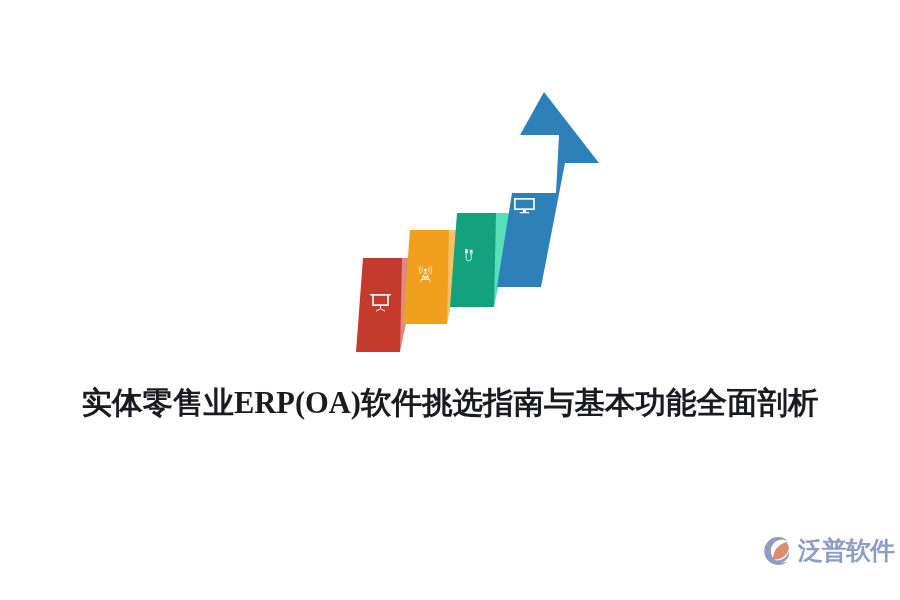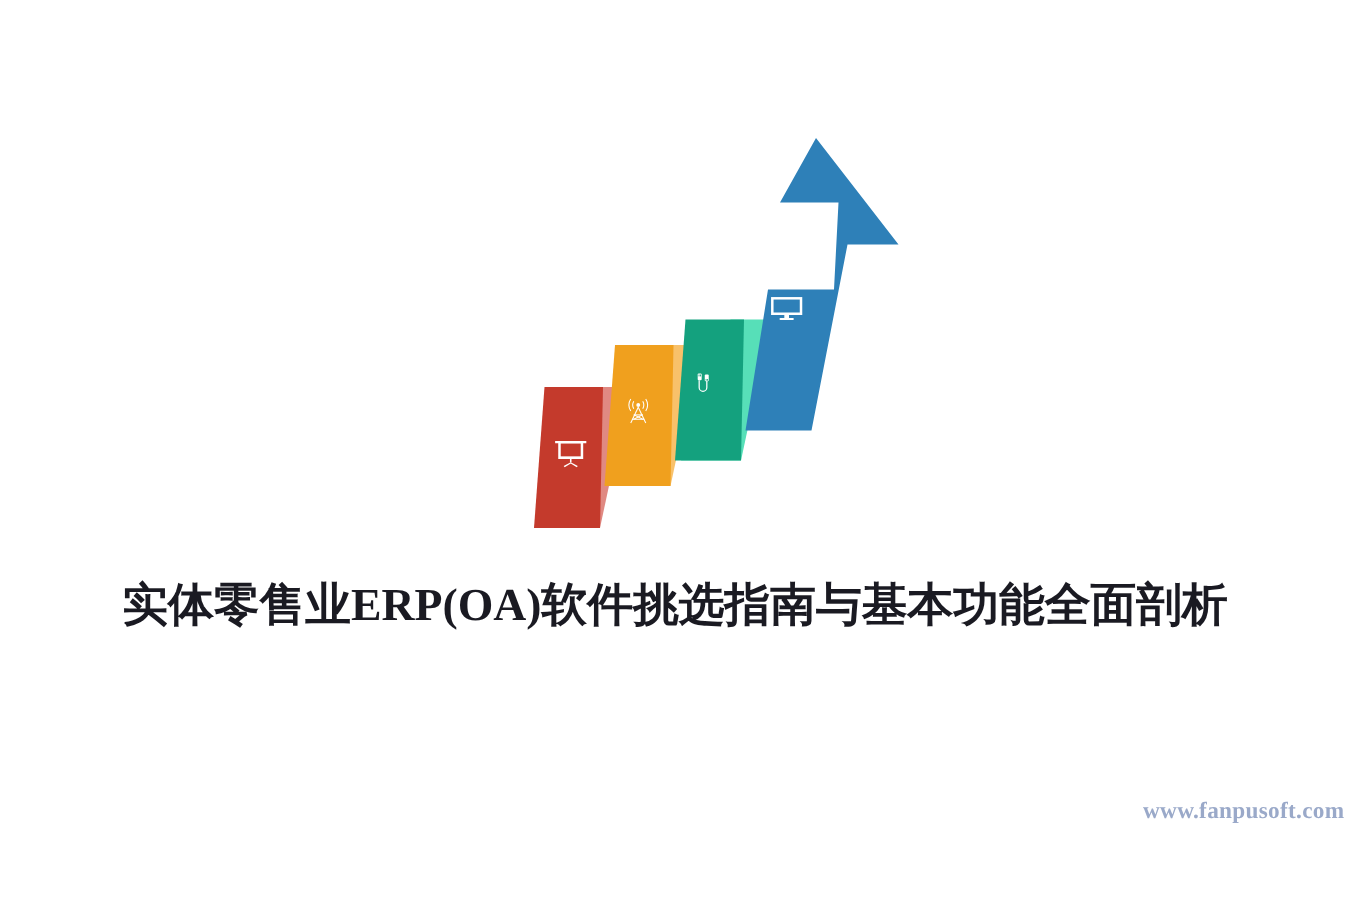--- a/index.html
+++ b/index.html
@@ -164,16 +164,28 @@
           <rect x="128" y="288" width="184" height="26" rx="12" fill="#ffffff"></rect>
         </g>
       </g>
 
     </svg>
   </div>
 
   <div class="title">实体零售业ERP(OA)软件挑选指南与基本功能全面剖析</div>
 
   <div class="logo">
-    <div class="logo-url">www.fanpusoft.com</div>
+    <div class="logo-row">
+      <span class="logo-mark">
+        <svg viewBox="0 0 34 32" xmlns="http://www.w3.org/2000/svg" aria-hidden="true">
+
+          <path d="M 26 6 A 11.5 11.5 0 1 0 26 26 A 14 14 0 1 1 26 6 Z" fill="#8d9ec2"></path>
+
+          <path d="M 25 7 C 16 9 11 16 11 24 C 17 26 25 22 27 13 Z" fill="#dd8c6e"></path>
+
+          <path d="M 12 25 C 18 27 25 23 27 16 C 28 24 22 29 13 28 Z" fill="#8d9ec2"></path>
+        </svg>
+      </span>
+      <span class="logo-name">泛普软件</span>
+    </div>
   </div>
 
 </div>
 
 </body></html>

